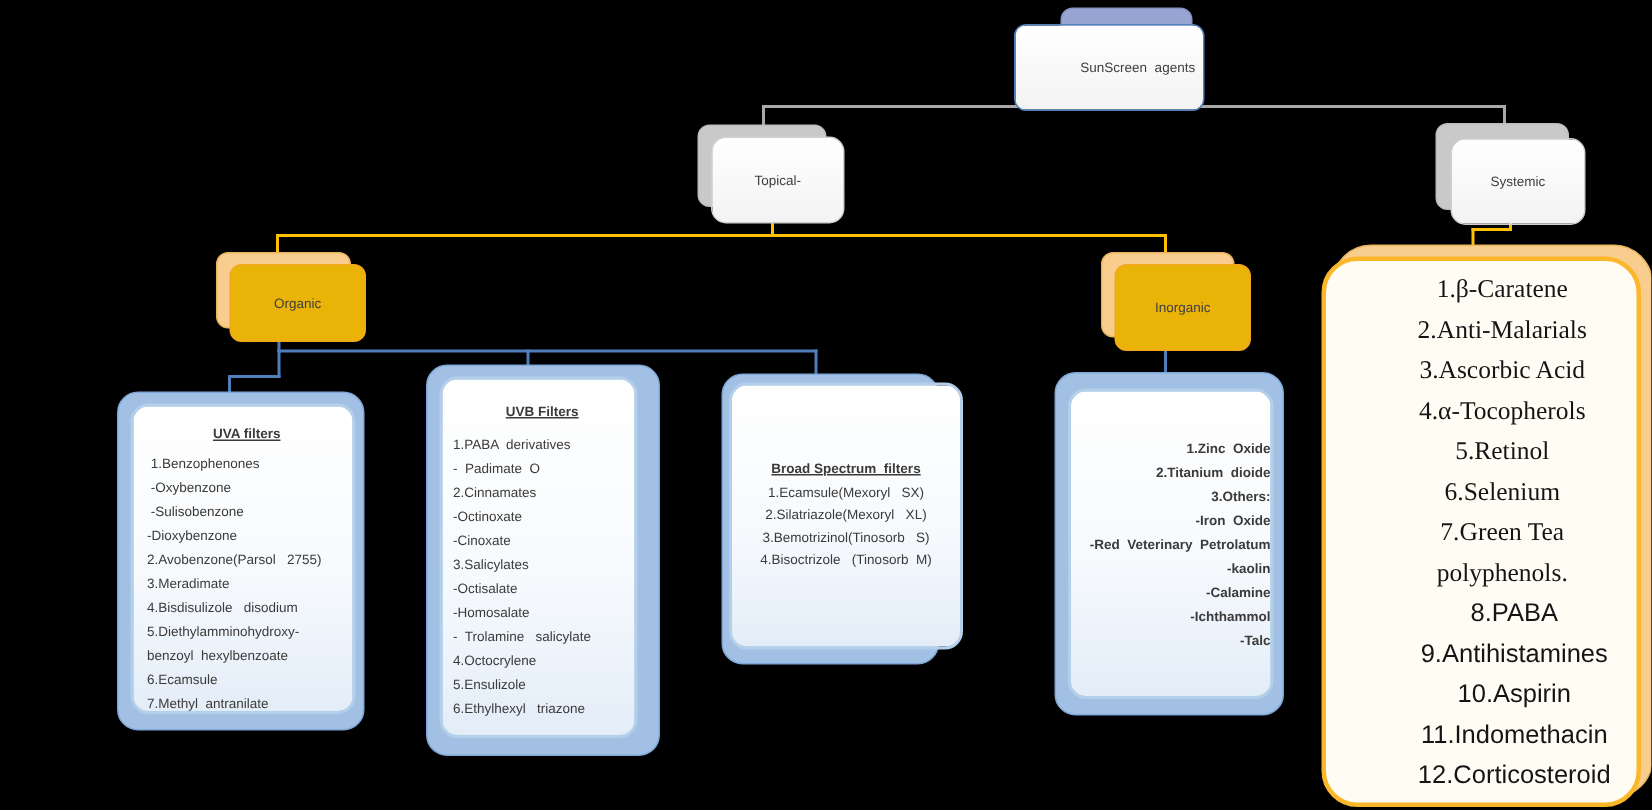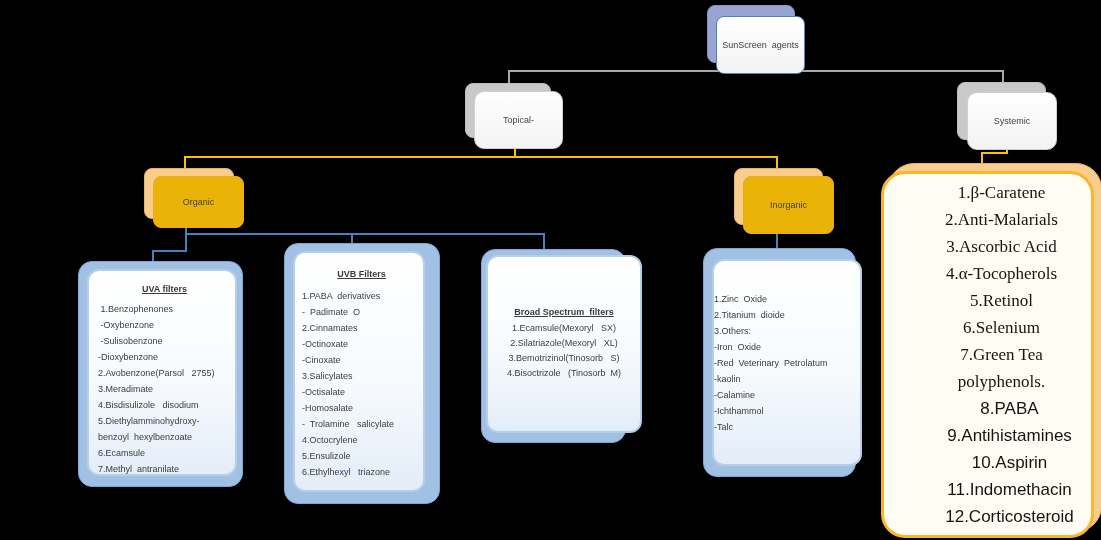--- a/index.html
+++ b/index.html
@@ -25,21 +25,21 @@
   .cream-front{background:#eab308;border:1.5px solid #f2a71e;}
 
   .gray-back{background:#c9c9c9;border:1px solid #bdbdbd;}
   .white-front{border:1px solid #cfcfcf;}
 
   .box-title{font-weight:bold;text-align:center;white-space:pre;text-decoration:underline;}
   .small-list .li{white-space:pre;line-height:16px;}
 
   
   #sun-back{left:707px;top:5px;width:86px;height:56px;background:#98a5d2;border:1px solid #8494c9;}
-  #sun-front{left:716px;top:16px;width:87px;height:56px;border:1px solid #4f81bd;}
+  #sun-front{left:676px;top:16px;width:87px;height:56px;border:1px solid #4f81bd;padding-left:38px;}
 
   
   #top-back{left:465px;top:83px;width:84px;height:53px;}
   #top-front{left:474px;top:91px;width:87px;height:56px;border-radius:10px;}
   #sys-back{left:957px;top:82px;width:87px;height:56px;}
   #sys-front{left:967px;top:92px;width:88px;height:56px;border-radius:10px;}
 
   
   #org-back{left:144px;top:168px;width:88px;height:49px;}
   #org-front{left:153px;top:176px;width:89px;height:50px;}
@@ -58,22 +58,22 @@
 
   
   #broad-back{left:481px;top:249px;width:143px;height:192px;}
   #broad-front{left:486px;top:255px;width:156px;height:178px;display:flex;flex-direction:column;
                justify-content:center;text-align:center;box-sizing:border-box;}
   #broad-front .box-title{margin-bottom:4px;}
   #broad-front .li{line-height:15px;}
 
   
   #ilist-back{left:703px;top:248px;width:151px;height:227px;}
-  #ilist-front{left:712px;top:259px;width:150px;height:207px;display:flex;flex-direction:column;
-               justify-content:center;text-align:left;box-sizing:border-box;}
+  #ilist-front{left:712px;top:259px;width:137px;height:207px;display:flex;flex-direction:column;
+               justify-content:center;text-align:right;box-sizing:border-box;font-weight:bold;}
 
   
   #slist-back{left:888px;top:163px;width:212px;height:367px;border-radius:26px;}
   #slist-front{left:881px;top:171px;width:213px;height:367px;background:#fffdf3;
                border:3px solid #fcb62a;border-radius:24px;display:flex;flex-direction:column;
                justify-content:center;text-align:center;box-sizing:border-box;color:#141414;}
   #slist-front .li{white-space:pre-line;line-height:27px;font-size:17px;}
   #slist-front .li.serif{font-family:"Liberation Serif",serif;margin-left:28px;}
   #slist-front .li.sans{font-family:"Liberation Sans",sans-serif;margin-left:44px;}
 </style>

